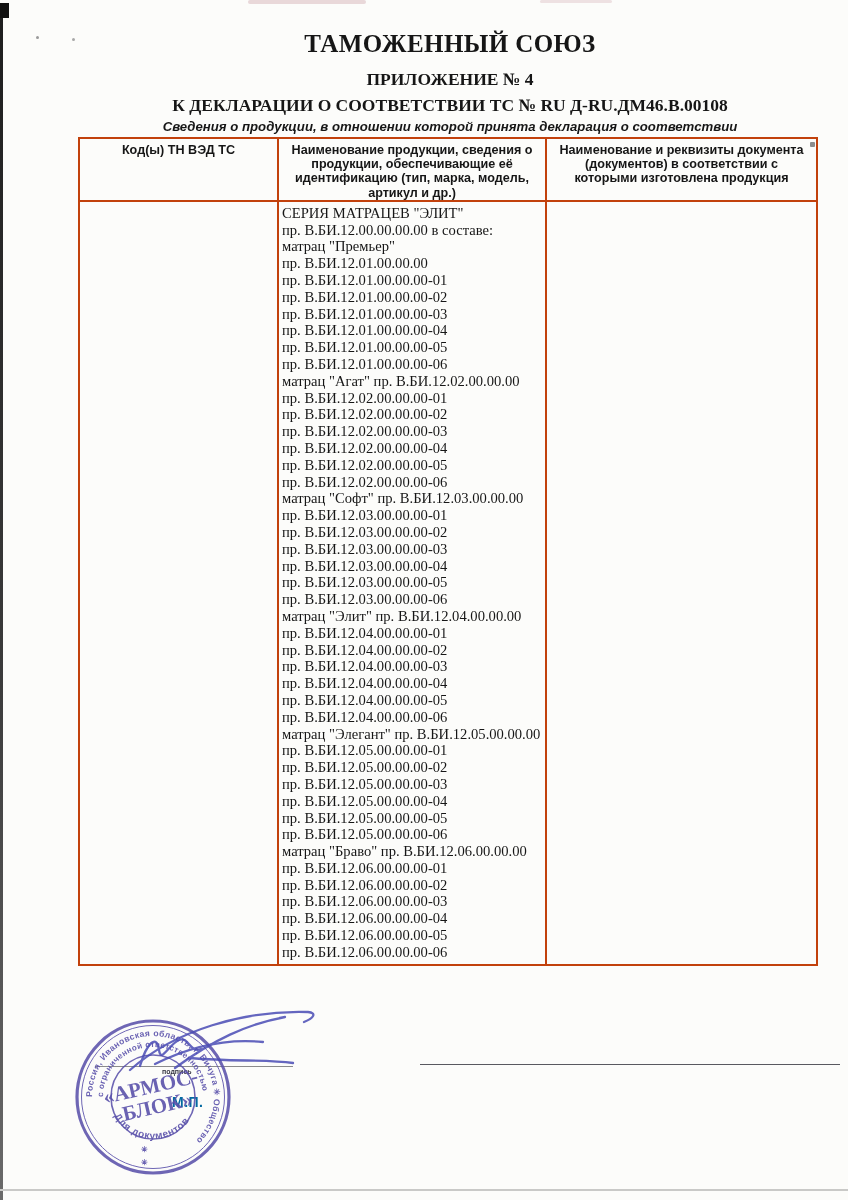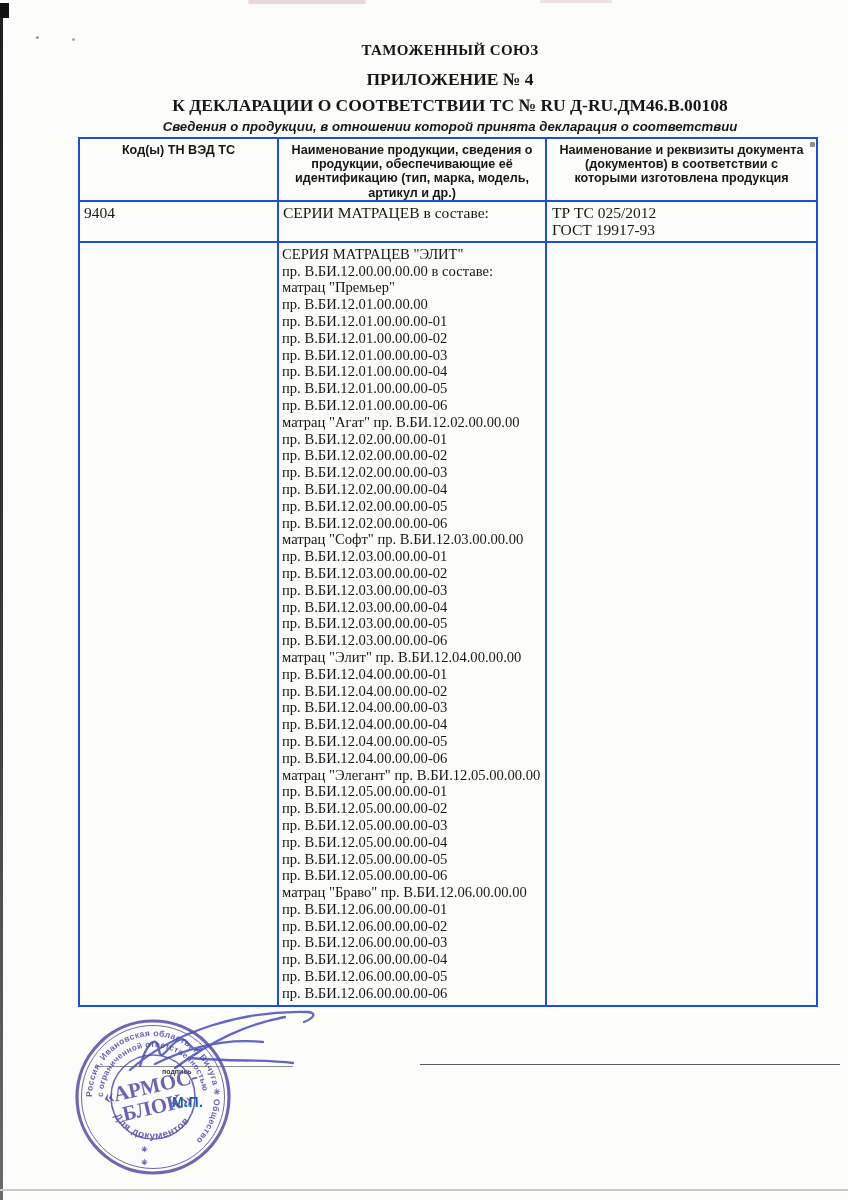--- a/index.html
+++ b/index.html
@@ -17,30 +17,30 @@
   .corner-mark{position:absolute;left:0;top:3px;width:9px;height:15px;background:#111;}
   .smudge-a{position:absolute;left:248px;top:0;width:118px;height:4px;background:#d9b9bd;opacity:.55;border-radius:2px;}
   .smudge-b{position:absolute;left:540px;top:0;width:72px;height:3px;background:#ddc2c5;opacity:.45;border-radius:2px;}
   .dot-1{position:absolute;left:36px;top:36px;width:3px;height:3px;background:#9a9a9a;border-radius:50%;}
   .dot-2{position:absolute;left:72px;top:38px;width:3px;height:3px;background:#a8a8a8;border-radius:50%;}
   .dot-3{position:absolute;left:810px;top:142px;width:5px;height:5px;background:#8d8d8d;border-radius:1px;}
   .bottom-line{position:absolute;left:0;top:1189px;width:848px;height:2px;background:#c9c9c7;}
 
   
   .titles{position:absolute;left:60px;top:0;width:780px;text-align:center;}
-  .t1{position:absolute;left:0;top:42px;width:100%;font-size:15px;font-weight:bold;letter-spacing:.4px;}
+  .t1{position:absolute;left:0;top:30px;width:100%;font-size:25px;font-weight:bold;letter-spacing:.4px;}
   .t2{position:absolute;left:0;top:69px;width:100%;font-size:17.5px;font-weight:bold;}
   .t3{position:absolute;left:0;top:95px;width:100%;font-size:17.5px;font-weight:bold;}
   .t4{position:absolute;left:0;top:119px;width:100%;
       font-family:"Liberation Sans",sans-serif;font-size:13.2px;font-weight:bold;font-style:italic;}
 
   
   table.decl{position:absolute;left:78px;top:137px;width:738px;
     border-collapse:collapse;table-layout:fixed;}
-  table.decl td,table.decl th{border:2px solid #1d4ed8;vertical-align:top;overflow:hidden;}
+  table.decl td,table.decl th{border:2px solid #c2410c;vertical-align:top;overflow:hidden;}
   th.hd{font-family:"Liberation Sans",sans-serif;font-size:12.6px;font-weight:bold;
     line-height:14.2px;text-align:center;padding:4px 6px 0 6px;height:52px;}
   td.c-code{font-size:15.5px;padding:2px 4px;}
   td.c-body{font-size:15.5px;padding:2px 4px;}
   td.c-docs{font-size:15.5px;padding:2px 5px;white-space:pre-line;line-height:17.5px;}
   tr.r2 td{height:759px;}
   td.c-lines{font-size:14.6px;line-height:16.8px;padding:3px 0 0 3px;white-space:pre-line;}
 
   
   .sig-line{position:absolute;left:95px;top:1066px;width:198px;border-top:1.2px solid #8b8b8b;}
@@ -81,26 +81,20 @@
     <colgroup>
         <col style="width:199px">
         <col style="width:268px">
         <col style="width:271px">
       </colgroup>
     <tbody>
         <tr>
       <th class="hd">Код(ы) ТН ВЭД ТС</th>
       <th class="hd">Наименование продукции, сведения о продукции, обеспечивающие её идентификацию (тип, марка, модель, артикул и др.)</th>
       <th class="hd">Наименование и реквизиты документа (документов) в соответствии с которыми изготовлена продукция</th>
-    </tr>
-    <tr style="height:40px;">
-      <td class="c-code">9404</td>
-      <td class="c-body">СЕРИИ МАТРАЦЕВ в составе:</td>
-      <td class="c-docs">ТР ТС 025/2012
-ГОСТ 19917-93</td>
     </tr>
     <tr class="r2">
       <td></td>
       <td class="c-lines">СЕРИЯ МАТРАЦЕВ "ЭЛИТ"
 пр. В.БИ.12.00.00.00.00 в составе:
 матрац "Премьер"
 пр. В.БИ.12.01.00.00.00
 пр. В.БИ.12.01.00.00.00-01
 пр. В.БИ.12.01.00.00.00-02
 пр. В.БИ.12.01.00.00.00-03

